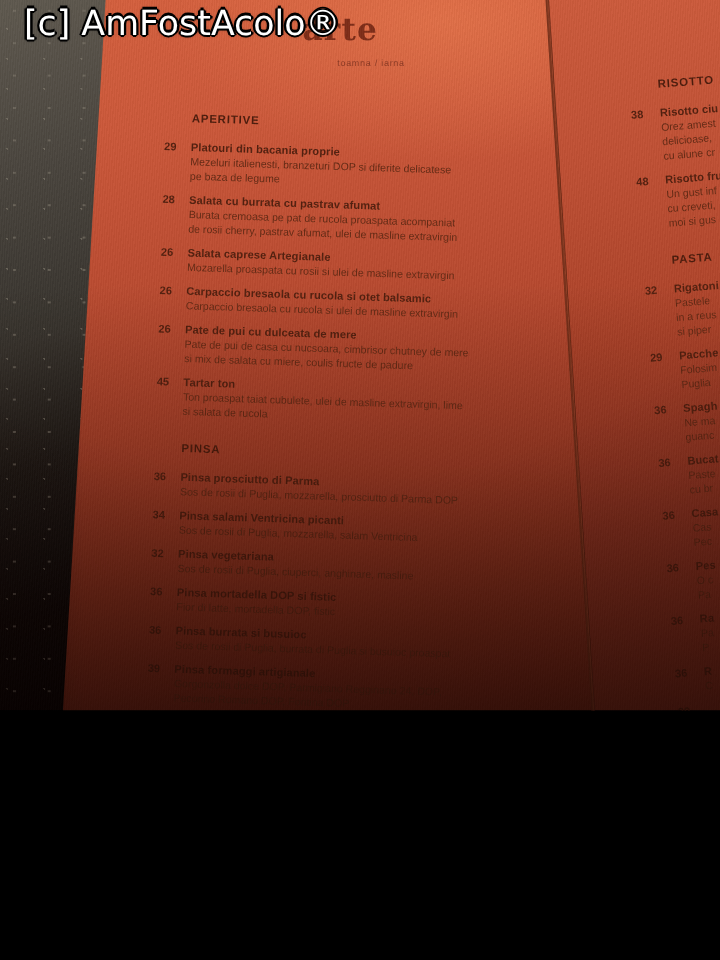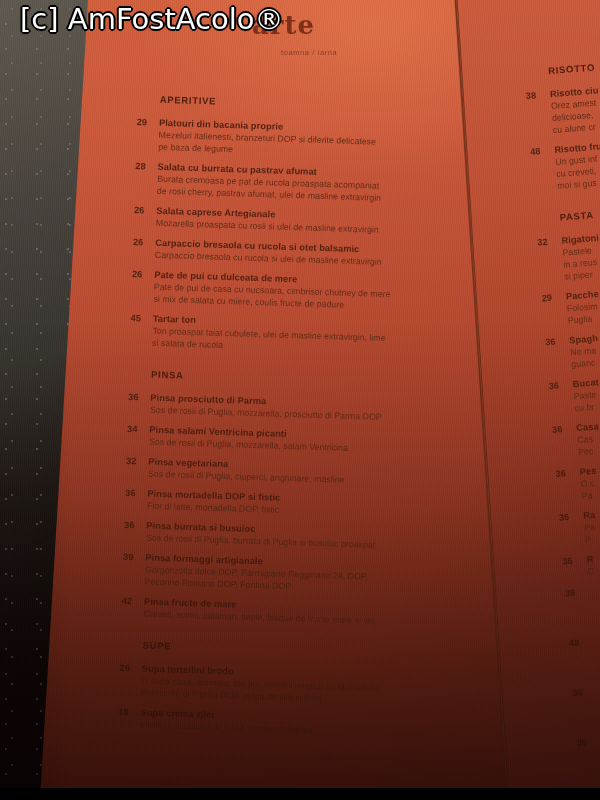--- a/index.html
+++ b/index.html
@@ -1,16 +1,16 @@
 <!DOCTYPE html>
 <html><head>
 <meta charset="utf-8">
 <style>
   html,body{margin:0;padding:0;background:#000;}
-  .photo{position:relative;width:600px;height:788px;overflow:hidden;background:#000;
+  .photo{position:relative;width:600px;height:592px;overflow:hidden;background:#000;
          font-family:"Liberation Sans",sans-serif;}
   
   .table-surface{position:absolute;inset:0;
     background-image:
       radial-gradient(2px 2px at 12px 9px, rgba(130,123,110,0.55) 50%, transparent 51%),
       radial-gradient(1.5px 1.5px at 25px 20px, rgba(20,18,15,0.5) 50%, transparent 51%),
       radial-gradient(1.8px 1.8px at 6px 24px, rgba(150,143,128,0.5) 50%, transparent 51%),
       radial-gradient(1.2px 1.2px at 18px 3px, rgba(90,85,78,0.8) 50%, transparent 51%),
       linear-gradient(168deg,#5f594f 0%,#4a453e 20%,#37332d 40%,#1c1915 55%,#080706 72%,#000 88%);
     background-size:29px 27px,23px 21px,31px 25px,17px 15px,100% 100%;}

